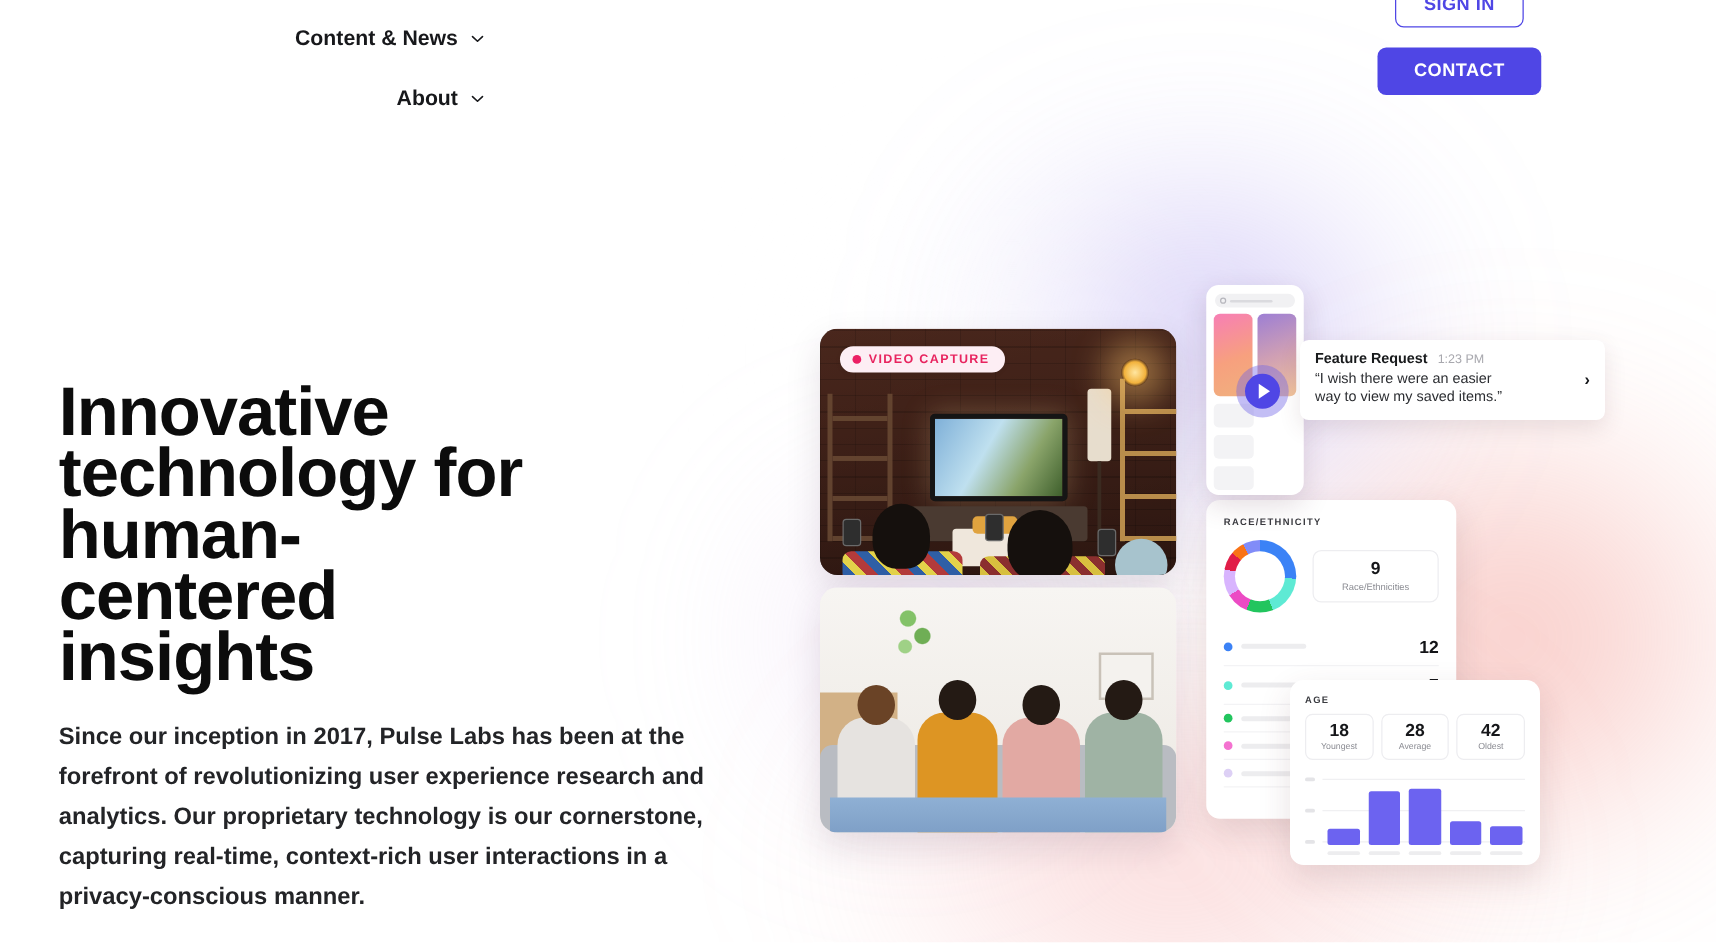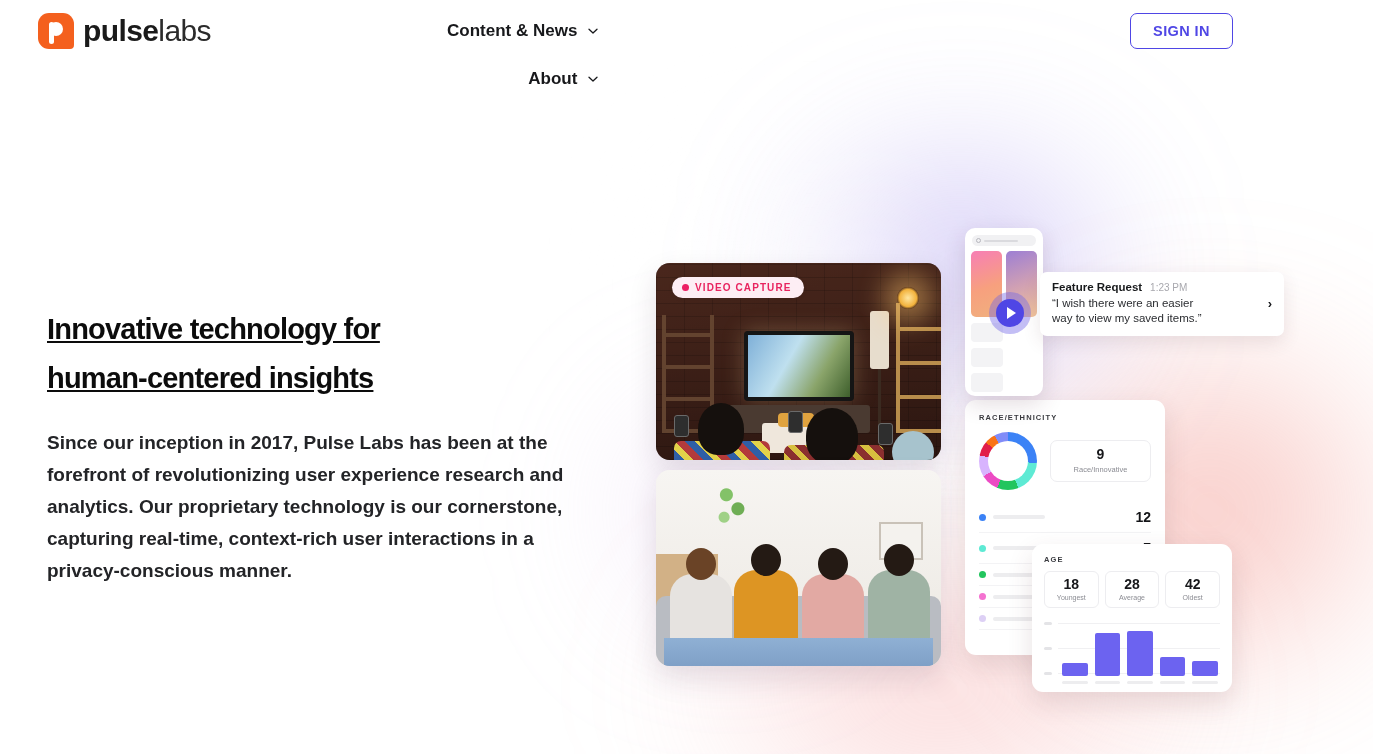--- a/index.html
+++ b/index.html
@@ -77,22 +77,22 @@
   .btn-outline {
     width: 103px; height: 36px; border: 1.6px solid #4f46e5; color: #4f46e5; background: #fff;
   }
   .btn-solid {
     width: 131px; height: 38px; background: #4f46e5; color: #fff; border: none;
   }
 
   
   .hero-left { position: absolute; left: 47px; top: 305px; width: 560px; z-index: 20; }
   .hero-title {
-    font-size: 29px; font-weight: 800; line-height: 49px; letter-spacing: -0.8px;
-    color: #0c0c0c; width: 400px; text-decoration: underline;
+    font-size: 55px; font-weight: 800; line-height: 49px; letter-spacing: -0.8px;
+    color: #0c0c0c; width: 400px;
   }
   .hero-body {
     margin-top: 24px; width: 545px;
     font-size: 19px; line-height: 32px; color: #232427; font-weight: 700;
   }
 
   
   .collage { position: absolute; left: 640px; top: 210px; width: 620px; height: 500px; z-index: 25; }
 
   .photo {
@@ -274,24 +274,20 @@
 
   <div class="bg-layer">
     <div class="blob blob-purple"></div>
     <div class="blob blob-pink-right"></div>
     <div class="blob blob-pink-bottom"></div>
     <div class="blob blob-lilac"></div>
     <div class="blob blob-white-center"></div>
   </div>
 
   <header class="header">
-    <a class="logo">
-      <span class="logo-mark"></span>
-      <span class="logo-text"><span class="b">pulse</span><span class="l">labs</span></span>
-    </a>
 
     <nav class="nav">
       <div class="nav-item">
         <span>Solutions</span>
         <span class="chev">
           <svg viewBox="0 0 12 12" width="12" height="12">
               <path d="M2 4.3 L6 8 L10 4.3" fill="none" stroke="#17181b" stroke-width="1.3" stroke-linecap="round" stroke-linejoin="round"></path>
             </svg>
         </span>
       </div>
@@ -308,20 +304,21 @@
         <span class="chev">
           <svg viewBox="0 0 12 12" width="12" height="12">
               <path d="M2 4.3 L6 8 L10 4.3" fill="none" stroke="#17181b" stroke-width="1.3" stroke-linecap="round" stroke-linejoin="round"></path>
             </svg>
         </span>
       </div>
     </nav>
 
     <div class="actions">
       <button class="btn btn-outline">SIGN IN</button>
+      <button class="btn btn-solid">CONTACT</button>
     </div>
   </header>
 
   <section class="hero-left">
     <h1 class="hero-title">Innovative technology for human-centered insights</h1>
     <p class="hero-body">Since our inception in 2017, Pulse Labs has been at the forefront of revolutionizing user experience research and analytics. Our proprietary technology is our cornerstone, capturing real-time, context-rich user interactions in a privacy-conscious manner.</p>
   </section>
 
   <section class="collage">
 
@@ -416,21 +413,21 @@
       </div>
       <span class="fr-chev">›</span>
     </div>
 
     <div class="race-card">
       <div class="card-eyebrow">RACE/ETHNICITY</div>
       <div class="race-top">
         <div class="donut" style="background: conic-gradient(#3b82f6 0deg 94deg, #5eead4 94deg 159deg, #22c55e 159deg 202deg, #ec4bc4 202deg 238deg, #d8b4fe 238deg 281deg, #e11d48 281deg 310deg, #f97316 310deg 332deg, #818cf8 332deg 360deg);"></div>
         <div class="stat-box">
           <div class="stat-num">9</div>
-          <div class="stat-lbl">Race/Innovative</div>
+          <div class="stat-lbl">Race/Ethnicities</div>
         </div>
       </div>
       <div class="race-rows">
         <div class="race-row">
           <span class="rr-dot" style="background:#3b82f6"></span>
           <span class="rr-bar" style="width:52px"></span>
           <span class="rr-val">12</span>
         </div>
         <div class="race-row">
           <span class="rr-dot" style="background:#5eead4"></span>

